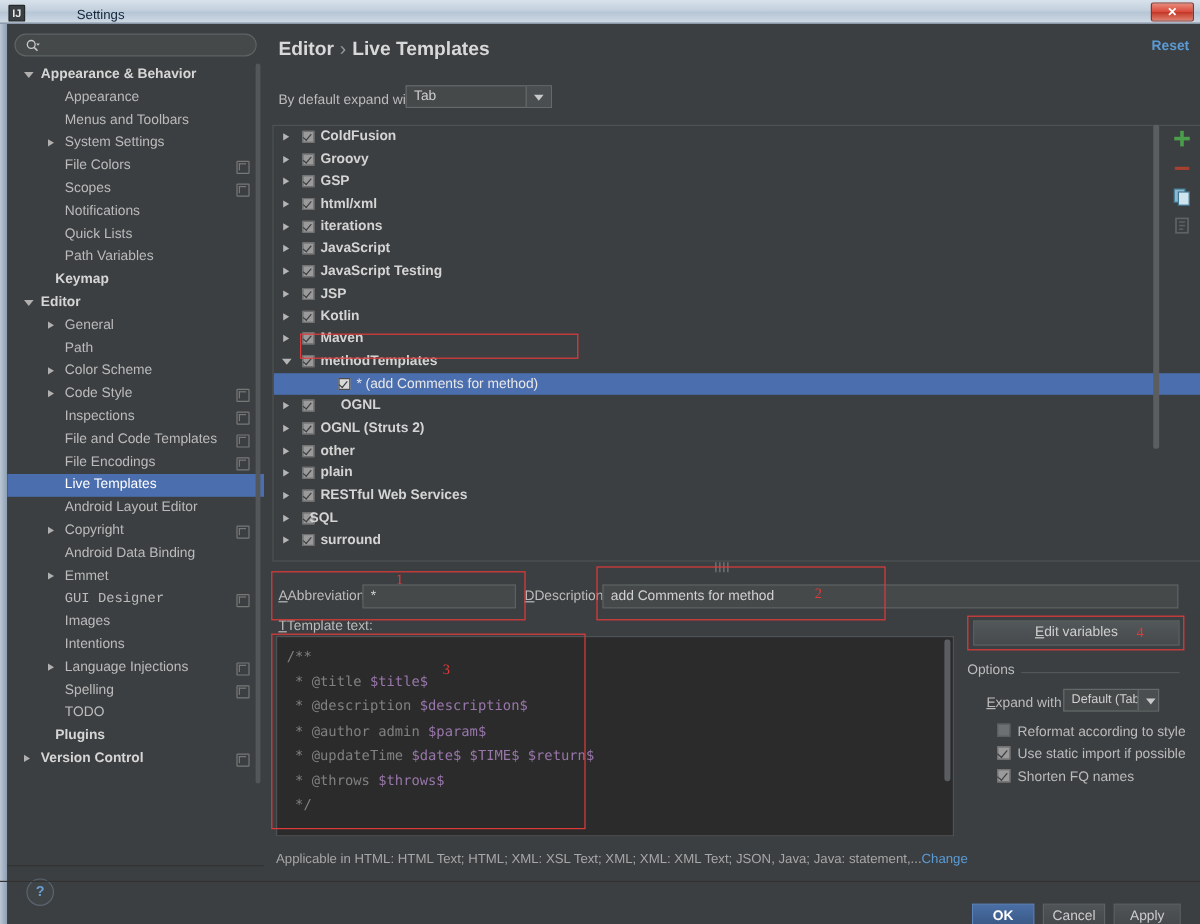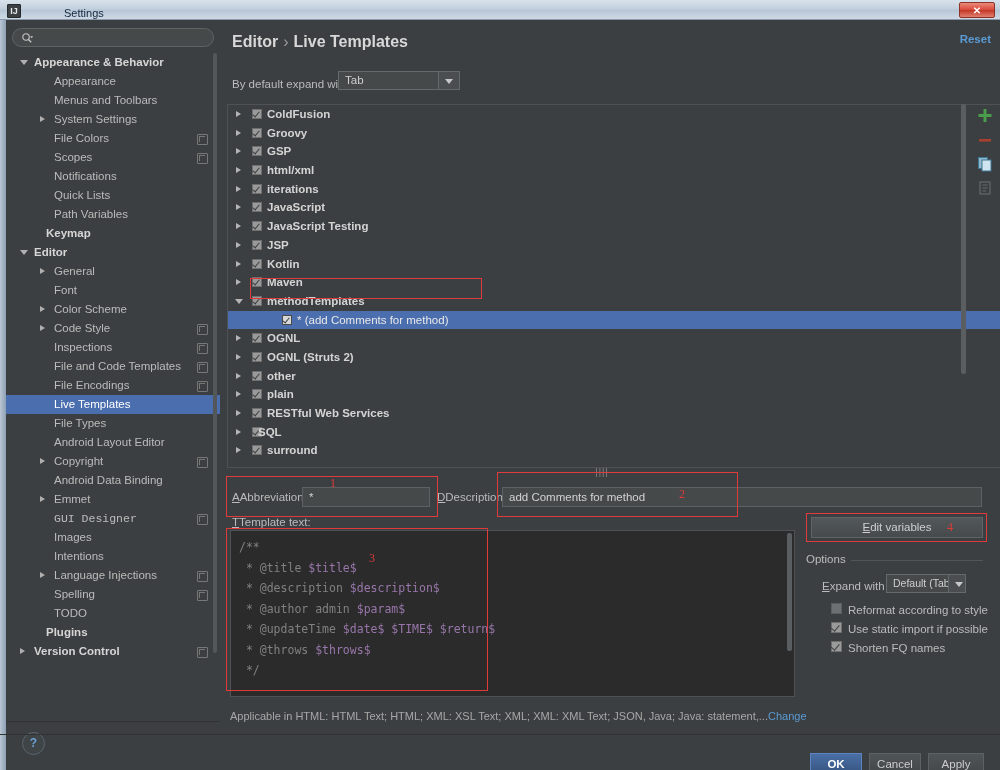--- a/index.html
+++ b/index.html
@@ -348,21 +348,21 @@
           </div>
           <div class="trow bold">
             <span class="arrow down" style="left: 14px;"></span>
             <span class="tlabel" style="left: 28px;">Editor</span>
           </div>
           <div class="trow">
             <span class="arrow" style="left: 34px;"></span>
             <span class="tlabel" style="left: 48px;">General</span>
           </div>
           <div class="trow">
-            <span class="tlabel" style="left: 48px;">Font</span>
+            <span class="tlabel" style="left: 48px;">Path</span>
           </div>
           <div class="trow">
             <span class="arrow" style="left: 34px;"></span>
             <span class="tlabel" style="left: 48px;">Color Scheme</span>
           </div>
           <div class="trow">
             <span class="arrow" style="left: 34px;"></span>
             <span class="tlabel" style="left: 48px;">Code Style</span>
             <span class="tcfgicon"></span>
           </div>
@@ -373,23 +373,20 @@
           <div class="trow">
             <span class="tlabel" style="left: 48px;">File and Code Templates</span>
             <span class="tcfgicon"></span>
           </div>
           <div class="trow">
             <span class="tlabel" style="left: 48px;">File Encodings</span>
             <span class="tcfgicon"></span>
           </div>
           <div class="trow sel">
             <span class="tlabel" style="left: 48px;">Live Templates</span>
-          </div>
-          <div class="trow">
-            <span class="tlabel" style="left: 48px;">File Types</span>
           </div>
           <div class="trow">
             <span class="tlabel" style="left: 48px;">Android Layout Editor</span>
           </div>
           <div class="trow">
             <span class="arrow" style="left: 34px;"></span>
             <span class="tlabel" style="left: 48px;">Copyright</span>
             <span class="tcfgicon"></span>
           </div>
           <div class="trow">
@@ -505,21 +502,21 @@
               <span class="chk" style="left: 24px;"></span>
               <span class="tmpl-label" style="left: 39px;">methodTemplates</span>
             </div>
             <div class="tmpl-row sel child">
               <span class="chk bright" style="left: 54px;"></span>
               <span class="tmpl-label" style="left: 69px;">* (add Comments for method)</span>
             </div>
             <div class="tmpl-row">
               <span class="t-arrow"></span>
               <span class="chk" style="left: 24px;"></span>
-              <span class="tmpl-label" style="left: 39px;">OGNL</span>
+              <span class="tmpl-label" style="left: 56px;">OGNL</span>
             </div>
             <div class="tmpl-row">
               <span class="t-arrow"></span>
               <span class="chk" style="left: 24px;"></span>
               <span class="tmpl-label" style="left: 39px;">OGNL (Struts 2)</span>
             </div>
             <div class="tmpl-row">
               <span class="t-arrow"></span>
               <span class="chk" style="left: 24px;"></span>
               <span class="tmpl-label" style="left: 39px;">other</span>

